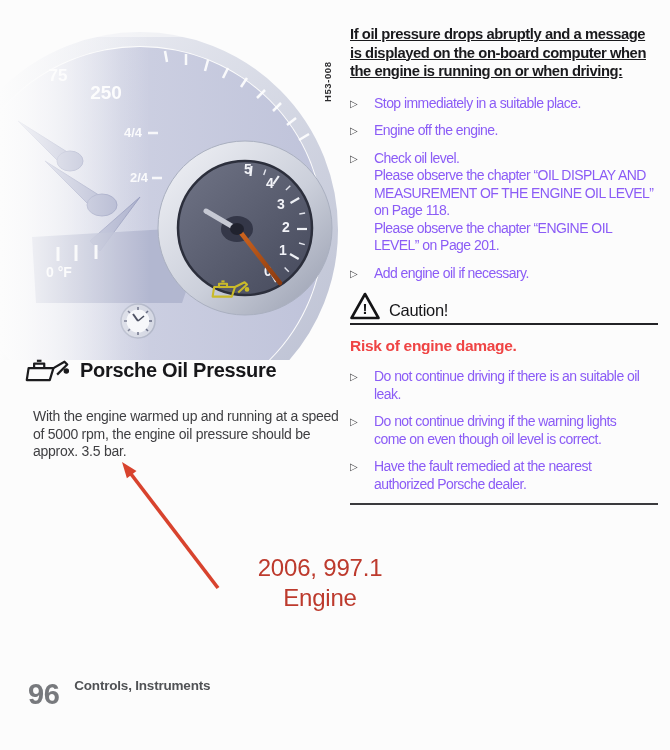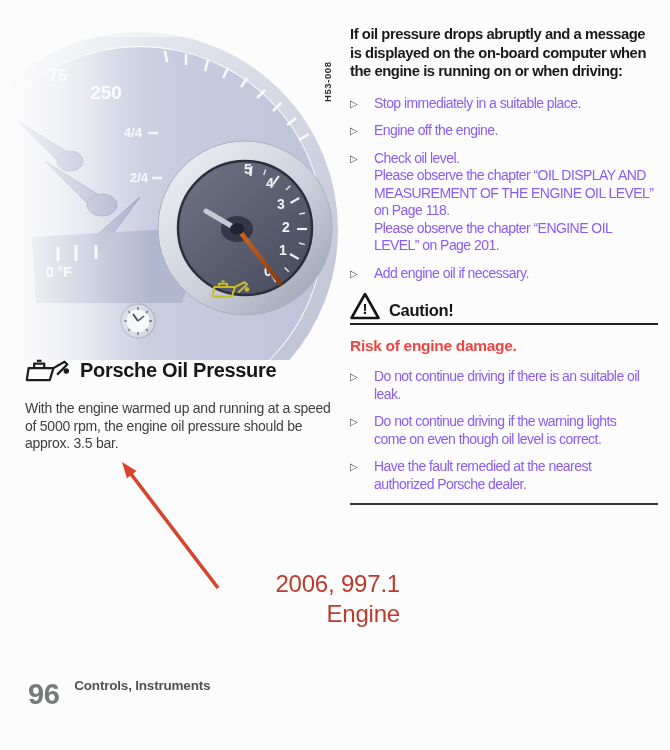--- a/index.html
+++ b/index.html
@@ -11,50 +11,50 @@
   .illustration{position:absolute;left:0;top:15px;}
   .figure-label{
     position:absolute;left:322px;top:32px;height:70px;
     writing-mode:vertical-rl;transform:rotate(180deg);
     font-size:9.5px;letter-spacing:.6px;color:#2e2e30;font-weight:600;
   }
   
   .left-heading{position:absolute;left:24px;top:356px;display:flex;align-items:center;gap:10px;}
   .left-heading h1{margin:0;font-size:20px;font-weight:700;letter-spacing:-.3px;color:#17171a;}
   .left-body{
-    position:absolute;left:25px;top:400px;width:312px;margin:0;
+    position:absolute;left:25px;top:400px;width:312px;margin:8px;
     font-size:14px;line-height:17.5px;letter-spacing:-.25px;color:#3f3f42;
     white-space:pre-line;
   }
   .red-arrow{position:absolute;left:105px;top:448px;pointer-events:none;}
   .red-note{
-    position:absolute;left:240px;top:553px;width:160px;text-align:right;
-    font-size:24px;line-height:30px;letter-spacing:-.2px;font-weight:400;margin-top:16px;
+    position:absolute;left:240px;top:553px;width:160px;text-align:center;
+    font-size:24px;line-height:30px;letter-spacing:-.2px;font-weight:400;
   }
   
   .right-col{position:absolute;left:350px;top:25px;width:308px;}
   .intro{
     margin:0 0 14px 0;font-size:14.8px;line-height:18.5px;font-weight:700;
-    letter-spacing:-.45px;color:#1a1a1d;white-space:pre-line;
+    letter-spacing:-.45px;color:#1a1a1d;white-space:pre-line;text-decoration:underline;
   }
   .bullets{margin:0;}
   .bullet{display:flex;margin-bottom:10px;}
   .marker{
     flex:0 0 24px;font-family:"DejaVu Sans",sans-serif;font-size:10px;
     line-height:17.5px;color:#4a4a4d;
   }
   .btext{
     flex:1;font-size:14px;line-height:17.5px;letter-spacing:-.55px;
     color:#8b5cf6;white-space:pre-line;
   }
   .caution-head{
     display:flex;align-items:flex-end;gap:9px;margin-top:5px;
     border-bottom:2.5px solid #232326;padding-bottom:3px;
   }
-  .caution-title{font-size:16.5px;font-weight:700;letter-spacing:-.3px;color:#151518;line-height:20px;}
+  .caution-title{font-size:16.5px;font-weight:400;letter-spacing:-.3px;color:#151518;line-height:20px;}
   .risk{margin:12px 0 13px 0;font-size:15.5px;font-weight:700;letter-spacing:-.3px;color:#ef4444;}
   .end-rule{border-bottom:2.5px solid #3a3a3d;margin-top:6px;}
   
   .footer{position:absolute;left:28px;top:678px;display:flex;align-items:flex-start;}
   .pagenum{font-size:29px;font-weight:700;color:#77797d;letter-spacing:-.5px;}
   .chapter{font-size:13.5px;color:#505255;margin-left:15px;letter-spacing:-.2px;font-weight:bold;}
 </style>
 </head>
 <body>
 

